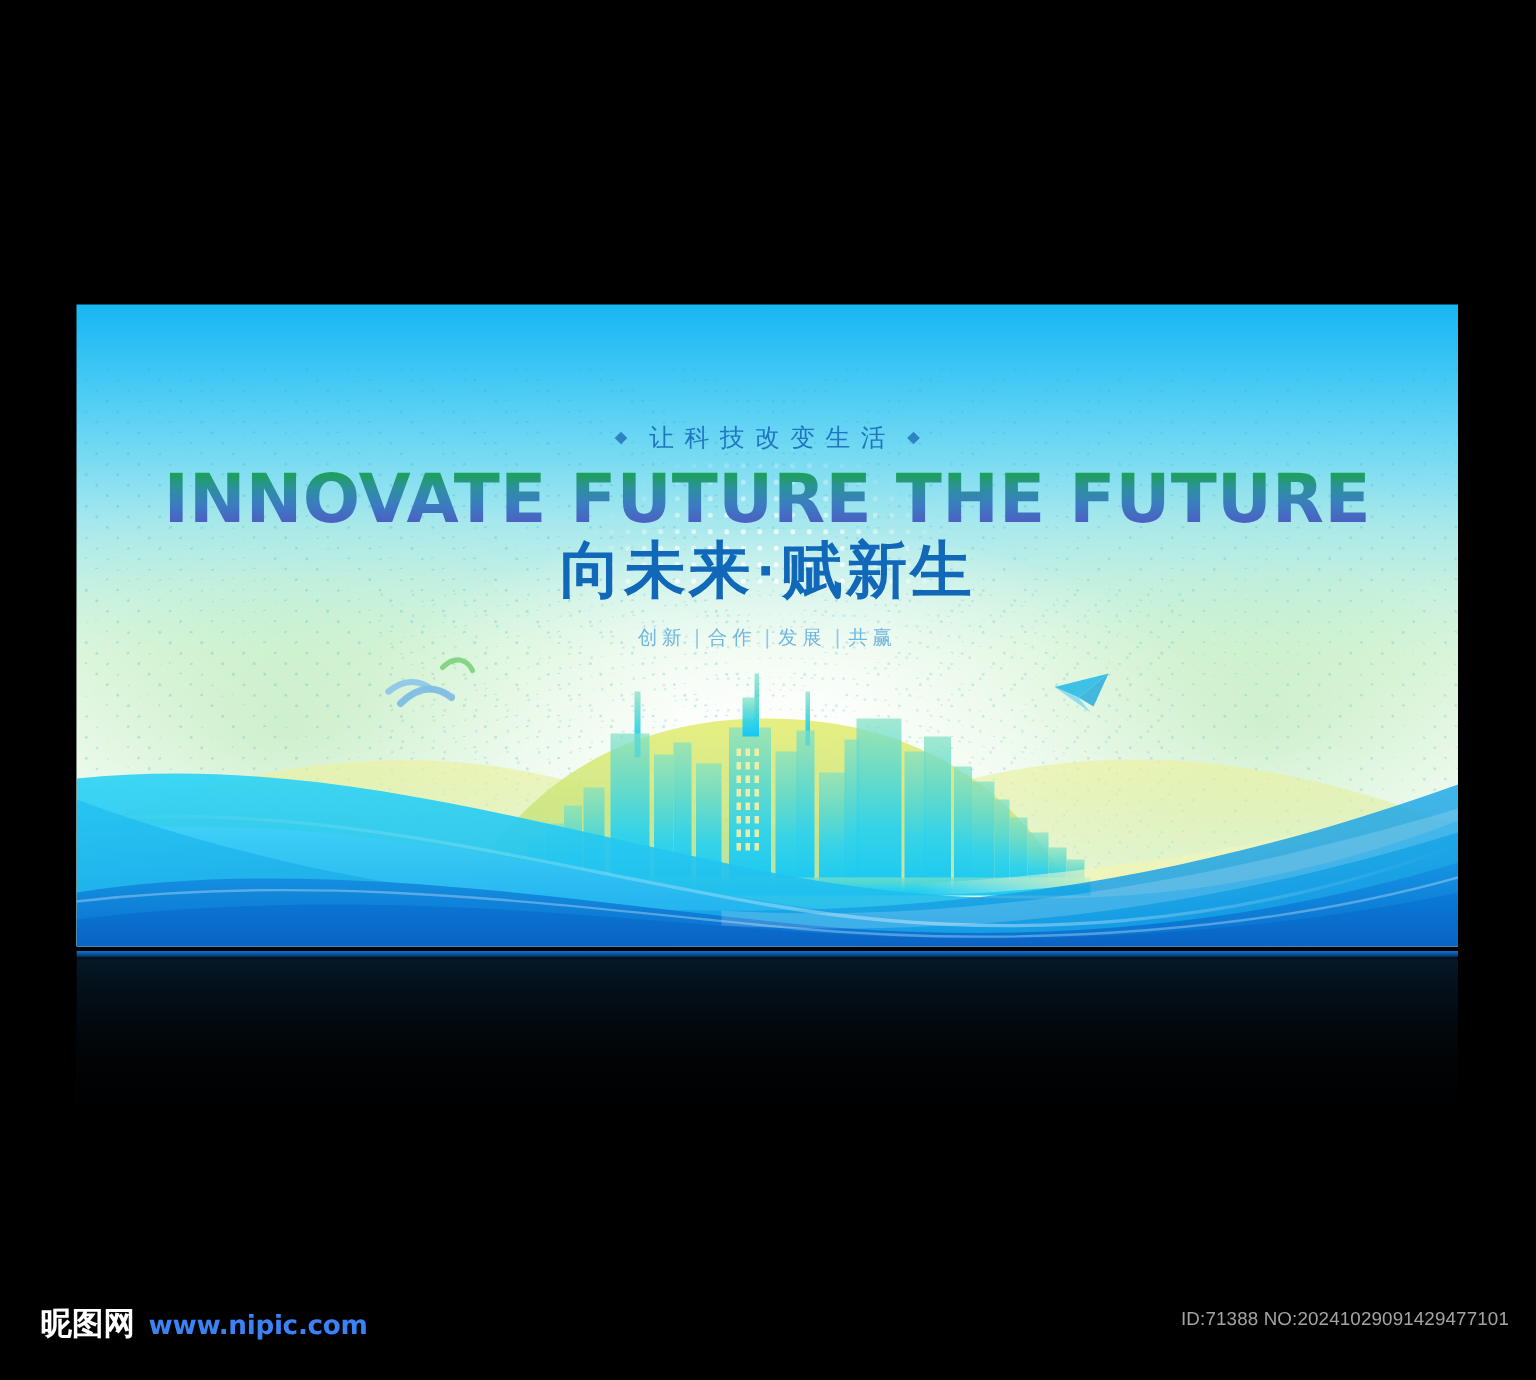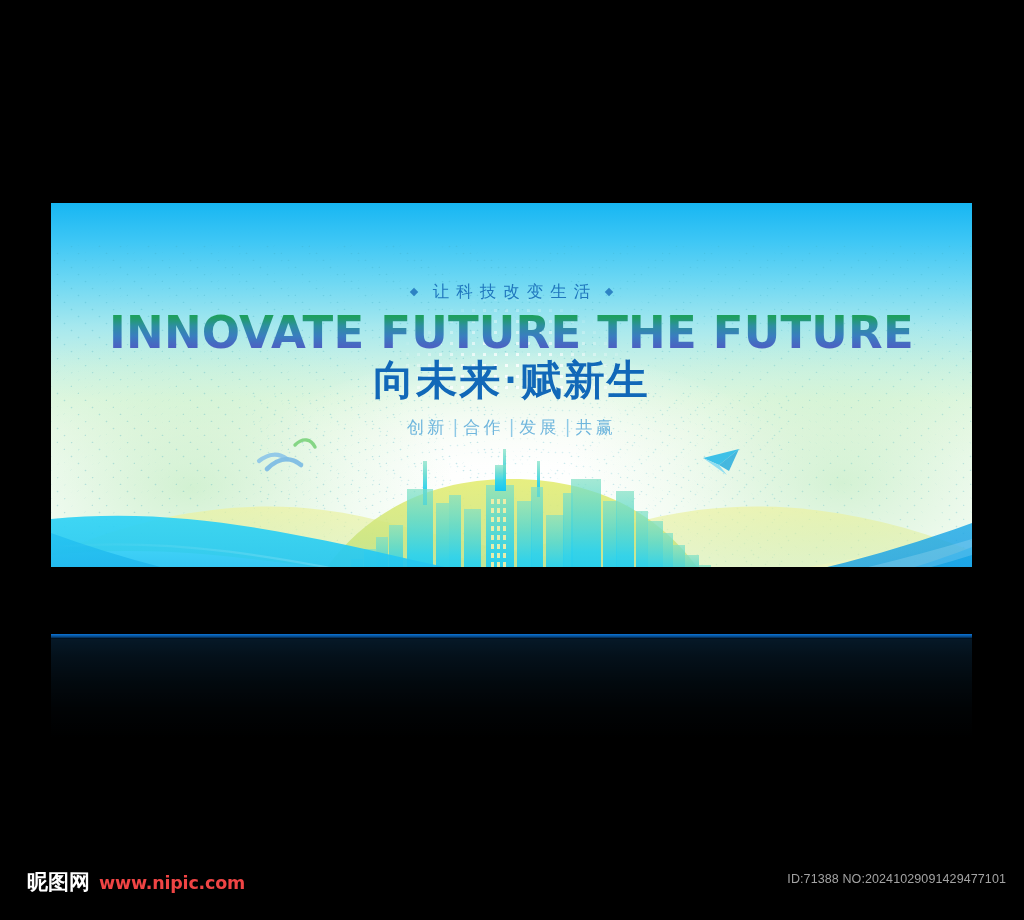--- a/index.html
+++ b/index.html
@@ -18,21 +18,21 @@
     height: 920px;
     background: #000000;
   }
 
   
   #banner {
     position: absolute;
     left: 51px;
     top: 203px;
     width: 921px;
-    height: 364px;
+    height: 428px;
     overflow: hidden;
     background: linear-gradient(180deg,
         #17b6f2 0%,
         #3cc6f5 10%,
         #6fd8f3 22%,
         #a6e8ee 34%,
         #cbf2e6 45%,
         #e3f8e4 54%,
         #f2fbf0 63%,
         #fbfefb 72%,
@@ -177,21 +177,21 @@
     white-space: nowrap;
   }
   #headline-cn .dot-sep {
     font-size: 33px;
     vertical-align: 2px;
     padding: 0 2px;
   }
 
   #keywords {
     margin-top: 12px;
-    font-size: 17px;
+    font-size: 13px;
     letter-spacing: 3.2px;
     color: #6fb6dd;
     font-family: "DejaVu Sans", "Liberation Sans", sans-serif;
     white-space: nowrap;
   }
   #keywords .sep {
     color: #8ec9e6;
     padding: 0 5px;
     letter-spacing: 0;
   }
@@ -256,21 +256,21 @@
     gap: 9px;
   }
   #brand-cn {
     color: #ffffff;
     font-size: 21px;
     font-weight: 700;
     letter-spacing: 0px;
     font-family: "DejaVu Sans", "Liberation Sans", sans-serif;
   }
   #brand-url {
-    color: #ef4444;
+    color: #3b82f6;
     font-size: 17.5px;
     font-weight: 700;
     letter-spacing: -0.2px;
     font-family: "DejaVu Sans", "Liberation Sans", sans-serif;
   }
   #meta-id {
     position: absolute;
     right: 18px;
     top: 4px;
     color: #a3a3a3;

